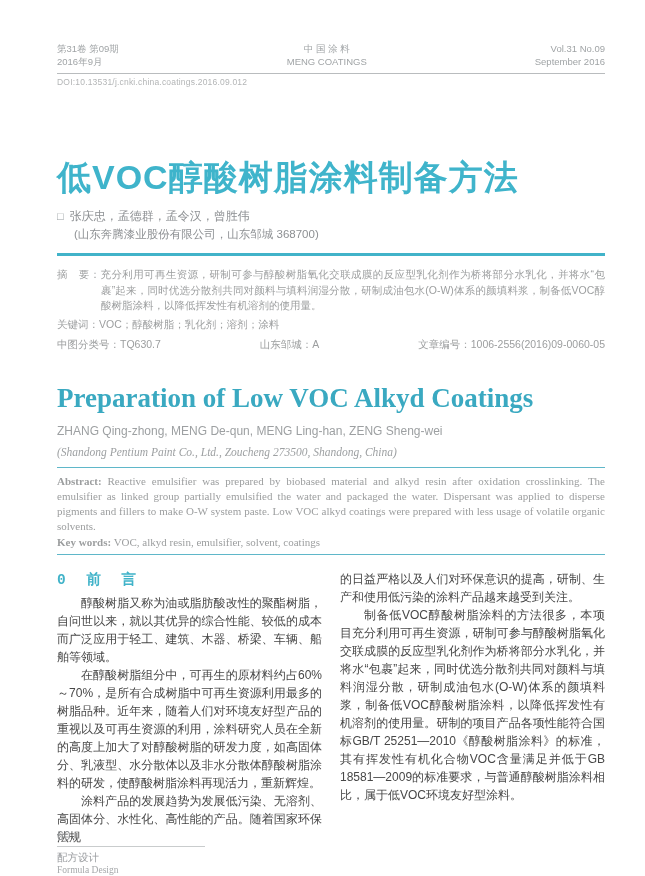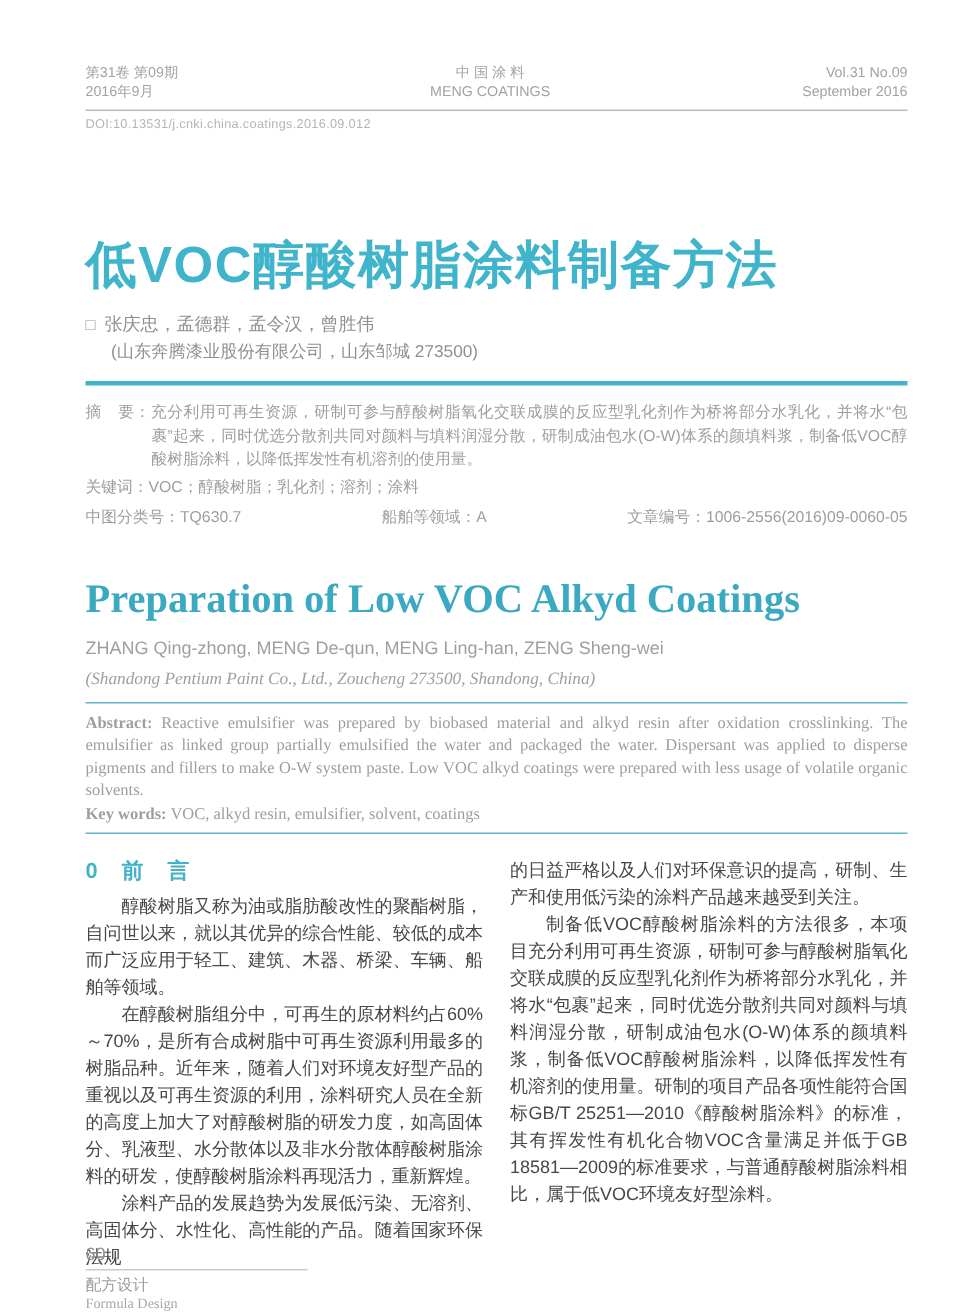--- a/index.html
+++ b/index.html
@@ -49,21 +49,21 @@
   .authors-en { margin-top: 10px; color: #9da0a2; font-size: 12px; line-height: 14px; }
   .affil-en { margin-top: 7px; color: #9da0a2; font-family: "Liberation Serif", serif; font-style: italic; font-size: 11.5px; line-height: 14px; }
   .thin-rule { border-top: 1px solid #5fb7c9; margin-top: 8px; }
   .abs-en { margin-top: 6px; color: #9c9e9f; font-family: "Liberation Serif", serif; font-size: 11px; line-height: 15px; text-align: justify; }
   .abs-en .b { font-weight: bold; }
   .abs-en .kwline { margin-top: 1px; }
   .rule2 { border-top: 1px solid #5fb7c9; margin-top: 4px; }
   
   .columns { display: flex; gap: 18px; margin-top: 15px; }
   .col { width: 265px; color: #474747; font-size: 12px; line-height: 18px; text-align: justify; }
-  .sec { color: #41b3c9; font-size: 14.5px; font-weight: bold; letter-spacing: 6px; line-height: 20px; margin-bottom: 4px; }
+  .sec { color: #41b3c9; font-size: 14.5px; font-weight: bold; letter-spacing: 6px; line-height: 20px; margin-bottom: 4px; font-family: Liberation Mono, monospace; }
   .col p.ind { text-indent: 2em; }
   
   .footnote { margin-top: 5px; color: #6e6e6e; font-size: 10.5px; line-height: 16px; }
   .fn-divider { width: 103px; border-top: 1px solid #555; margin-bottom: 3px; }
   
   .footer { position: absolute; left: 57px; bottom: 16px; }
   .pagenum { color: #8a8d8f; font-size: 12px; line-height: 15px; padding-bottom: 2px; border-bottom: 1px solid #c9cccd; width: 148px; }
   .col-cn { margin-top: 4px; color: #9a9da0; font-size: 10.5px; line-height: 13px; }
   .col-en { color: #a5a8aa; font-family: "Liberation Serif", serif; font-size: 9.5px; line-height: 12px; }
 </style>
@@ -87,30 +87,30 @@
     </div>
   </div>
   <div class="hdr-rule"></div>
   <div class="doi">DOI:10.13531/j.cnki.china.coatings.2016.09.012</div>
 
   <h1 class="cn-title">低VOC醇酸树脂涂料制备方法</h1>
 
   <div class="authors-cn">
     <span class="sq">□</span><span>张庆忠，孟德群，孟令汉，曾胜伟</span>
   </div>
-  <div class="affil-cn">(山东奔腾漆业股份有限公司，山东邹城  273500)</div>
+  <div class="affil-cn">(山东奔腾漆业股份有限公司，山东邹城  368700)</div>
 
   <div class="thick-rule"></div>
 
   <div class="abs-cn">
     <p class="hang"><span>摘　要：</span><span>充分利用可再生资源，研制可参与醇酸树脂氧化交联成膜的反应型乳化剂作为桥将部分水乳化，并将水“包裹”起来，同时优选分散剂共同对颜料与填料润湿分散，研制成油包水(O-W)体系的颜填料浆，制备低VOC醇酸树脂涂料，以降低挥发性有机溶剂的使用量。</span></p>
     <p class="kw"><span>关键词：</span><span>VOC；醇酸树脂；乳化剂；溶剂；涂料</span></p>
     <div class="meta-row">
       <span><span>中图分类号：</span><span>TQ630.7</span></span>
-      <span><span>船舶等领域：</span><span>A</span></span>
+      <span><span>山东邹城：</span><span>A</span></span>
       <span><span>文章编号：</span><span>1006-2556(2016)09-0060-05</span></span>
     </div>
   </div>
 
   <h2 class="en-title">Preparation of Low VOC Alkyd Coatings</h2>
   <div class="authors-en">ZHANG Qing-zhong, MENG De-qun, MENG Ling-han, ZENG Sheng-wei</div>
   <div class="affil-en">(Shandong Pentium Paint Co., Ltd., Zoucheng 273500, Shandong, China)</div>
 
   <div class="thin-rule"></div>
 

